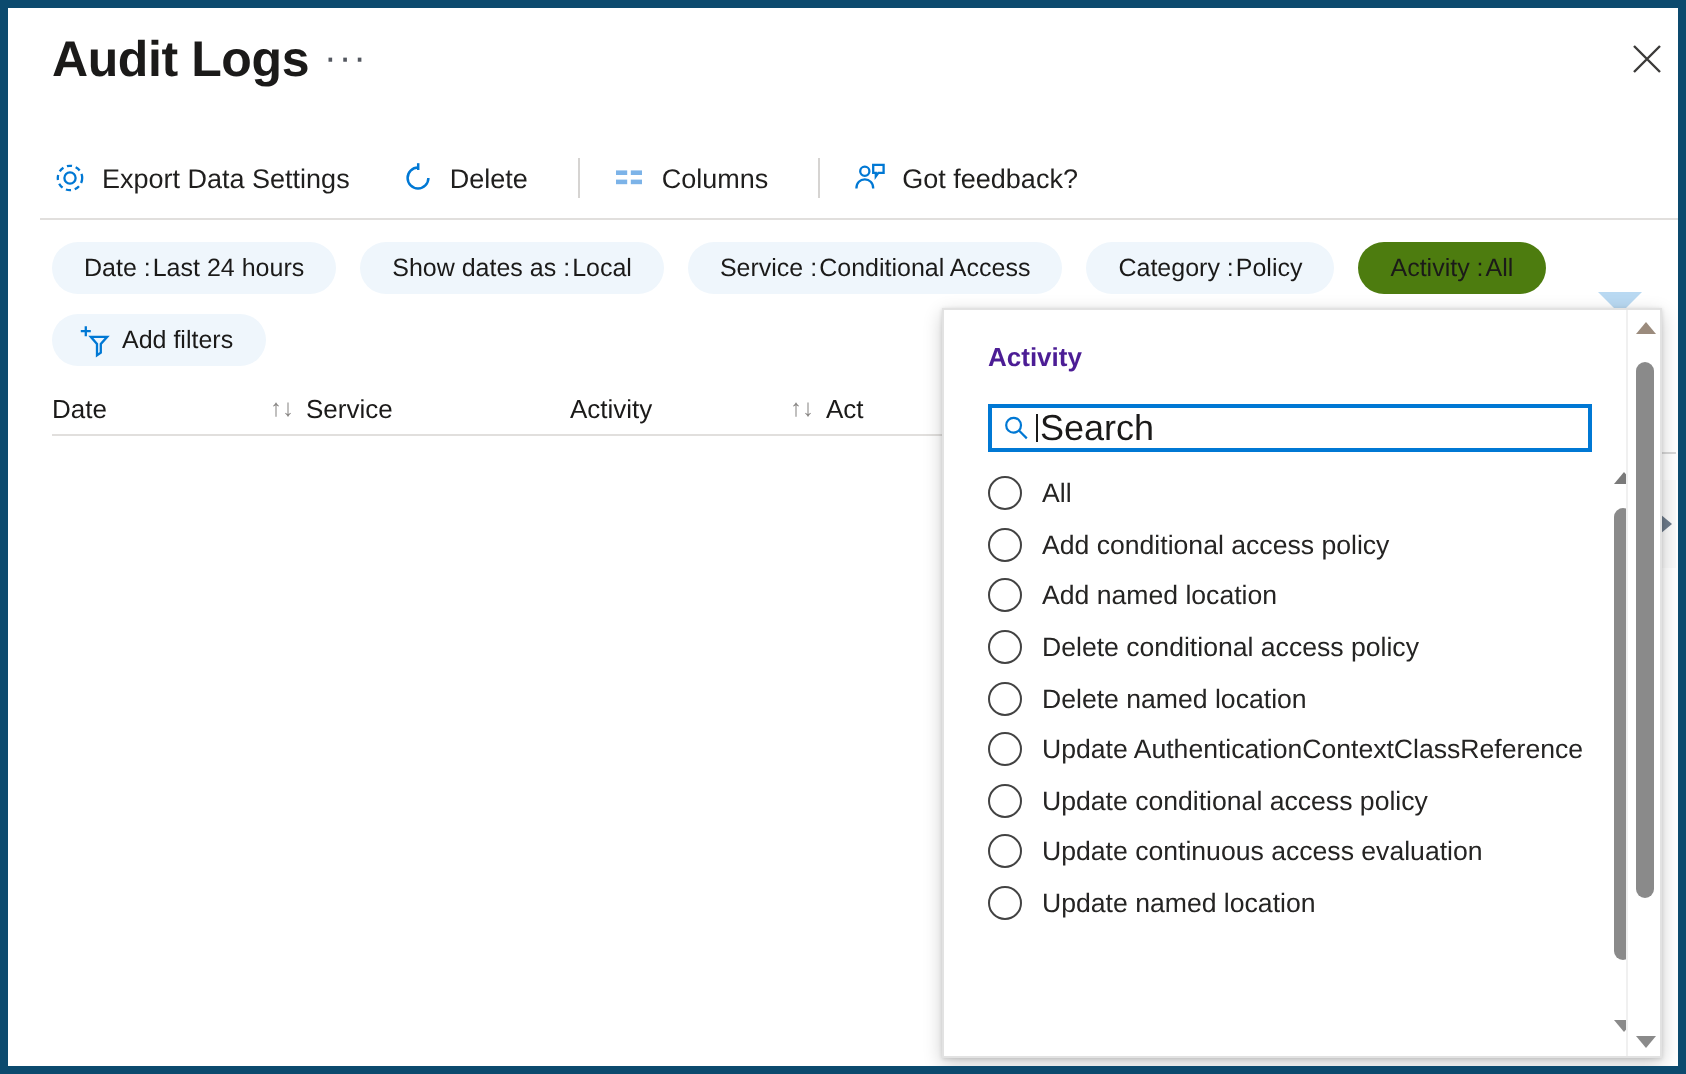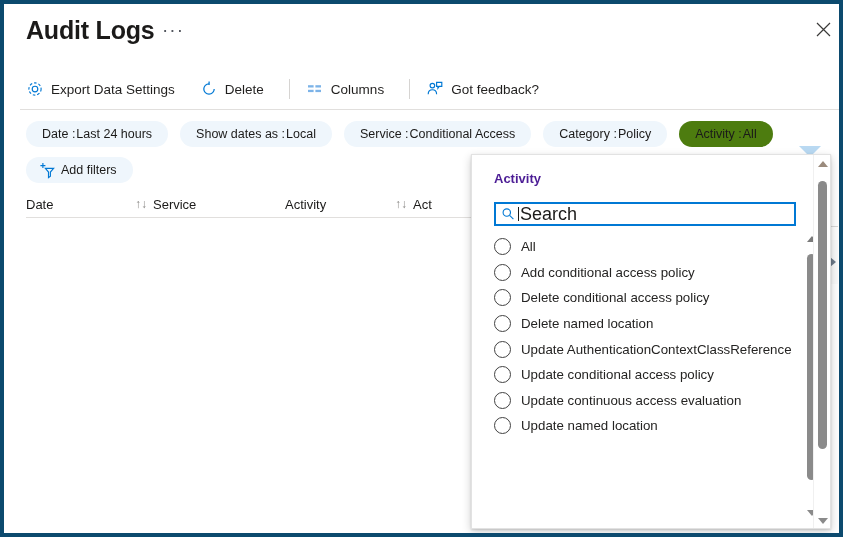--- a/index.html
+++ b/index.html
@@ -364,20 +364,24 @@
       <div class="opt">
         <span class="radio"></span>
         <span class="opt-label">All</span>
       </div>
       <div class="opt">
         <span class="radio"></span>
         <span class="opt-label">Add conditional access policy</span>
       </div>
       <div class="opt">
         <span class="radio"></span>
+        <span class="opt-label">Add named location</span>
+      </div>
+      <div class="opt">
+        <span class="radio"></span>
         <span class="opt-label">Delete conditional access policy</span>
       </div>
       <div class="opt">
         <span class="radio"></span>
         <span class="opt-label">Delete named location</span>
       </div>
       <div class="opt">
         <span class="radio"></span>
         <span class="opt-label">Update AuthenticationContextClassReference</span>
       </div>

